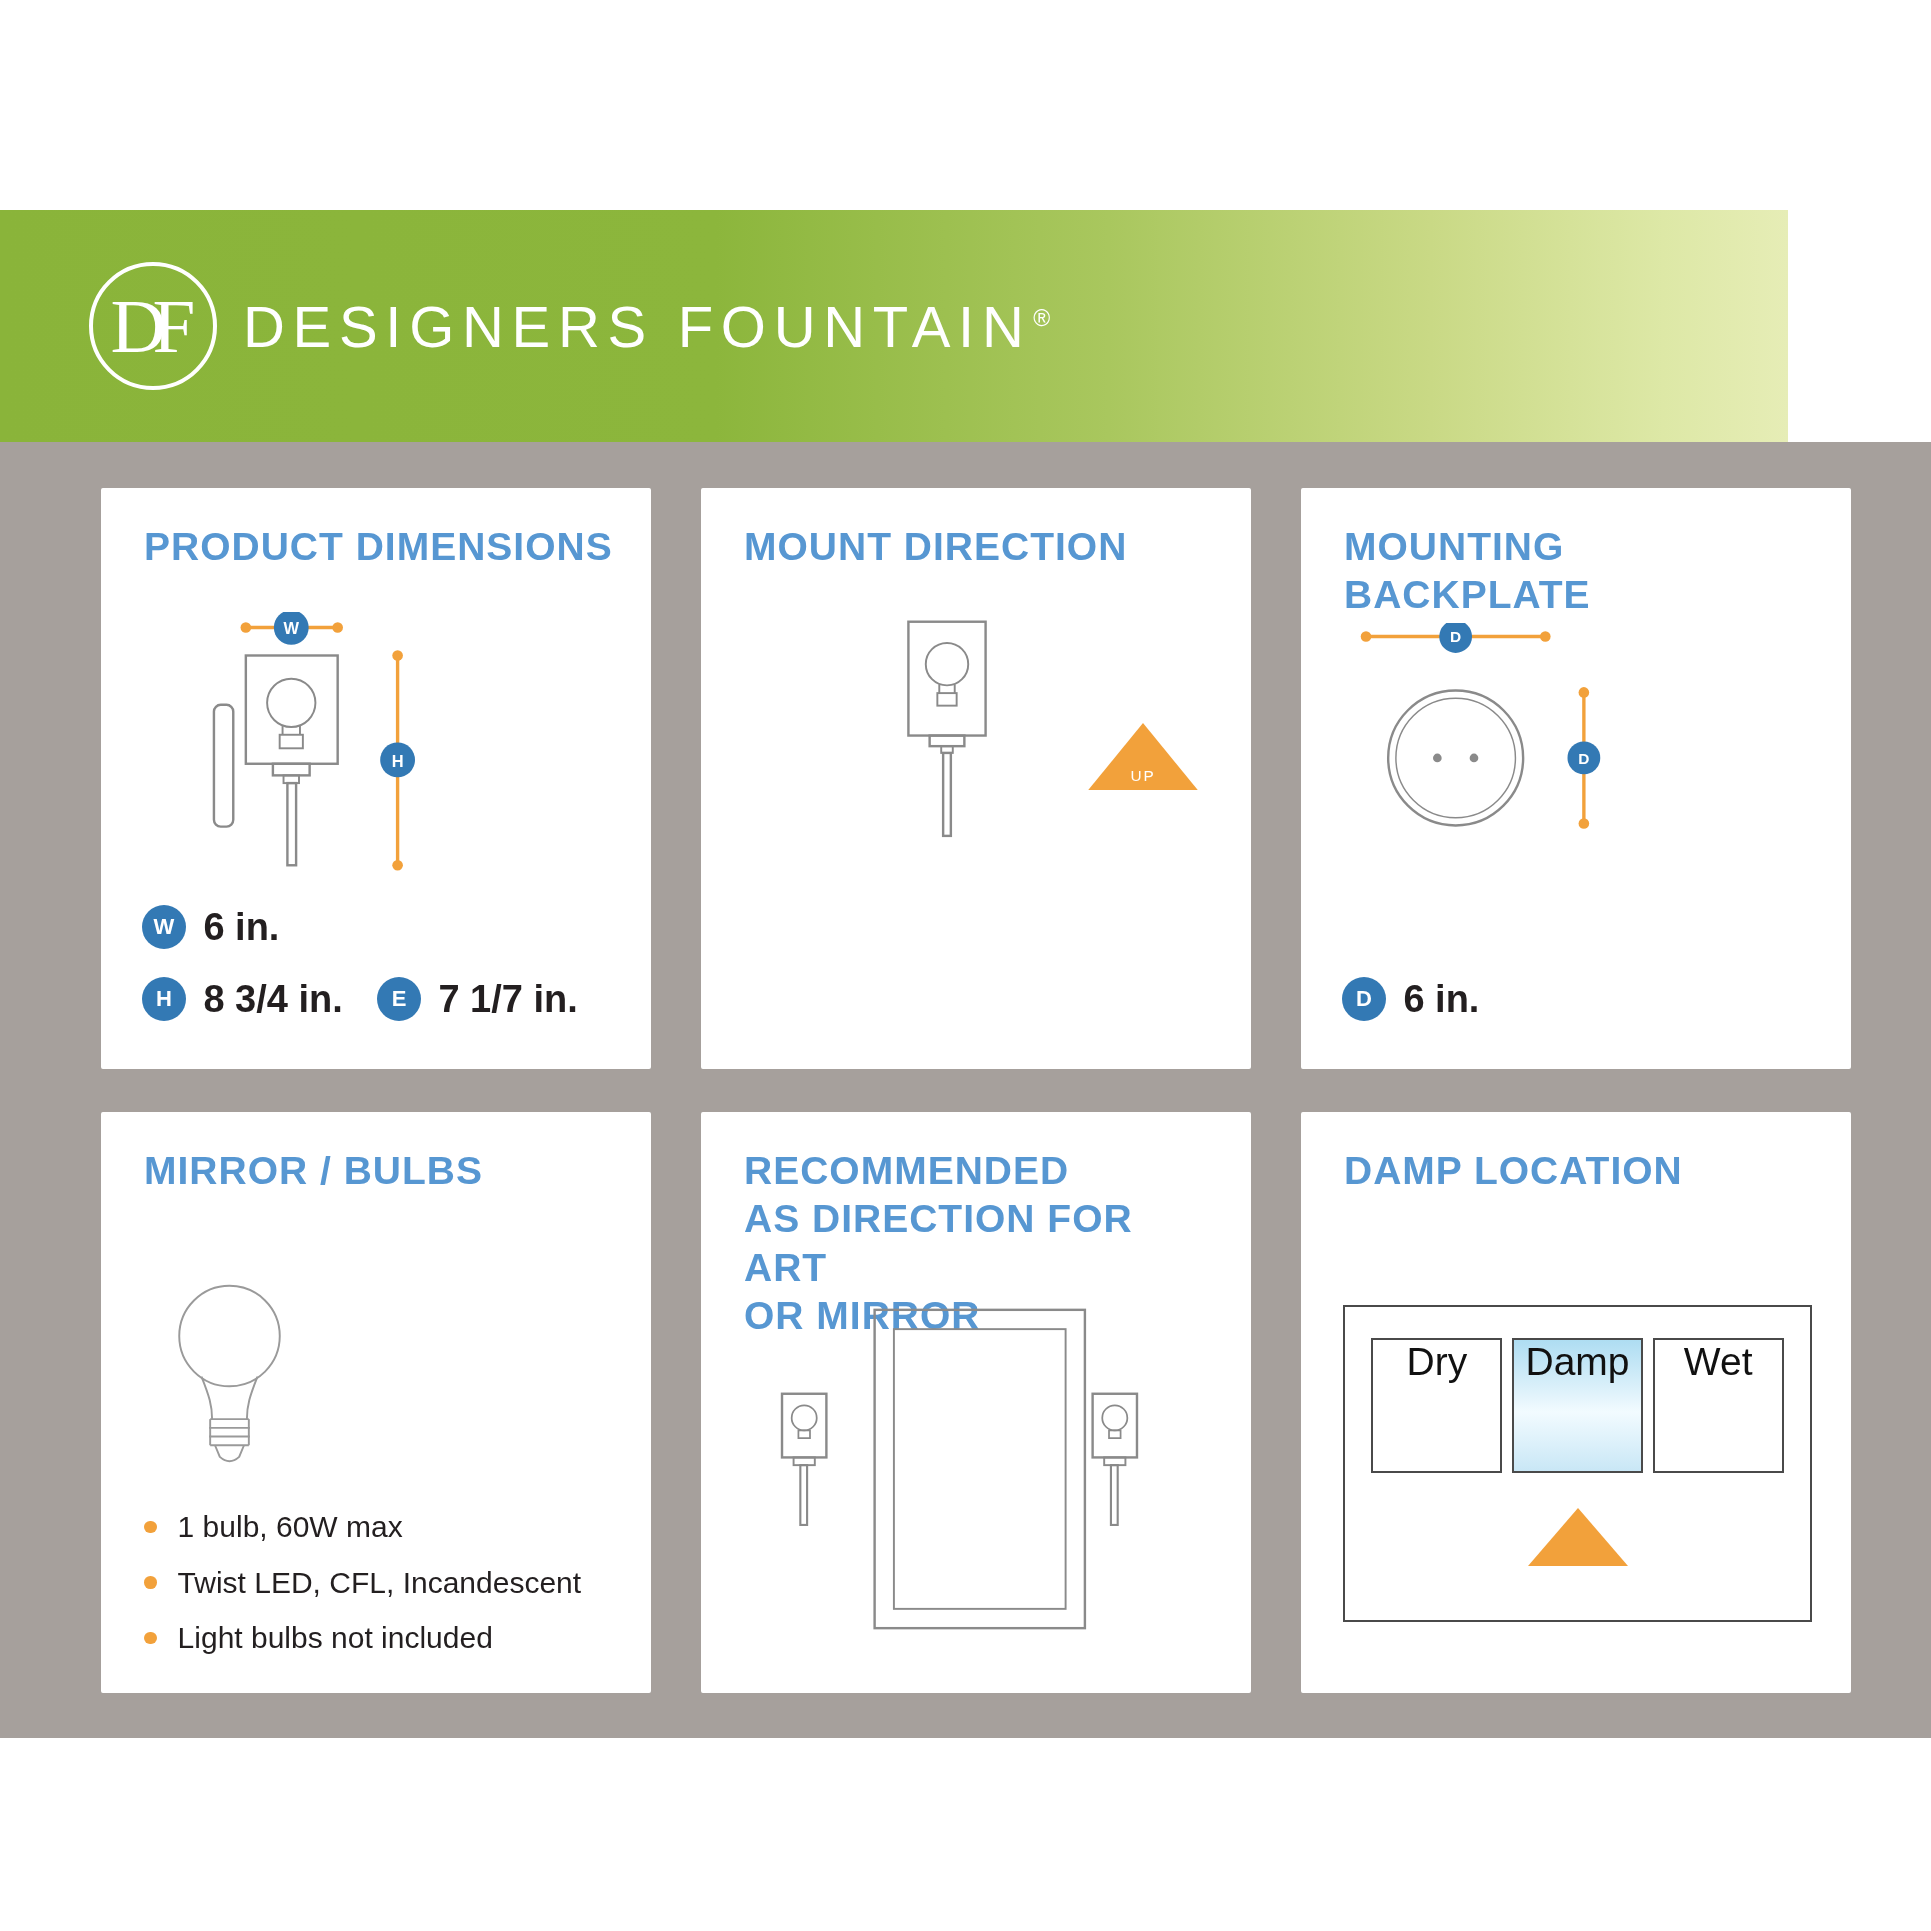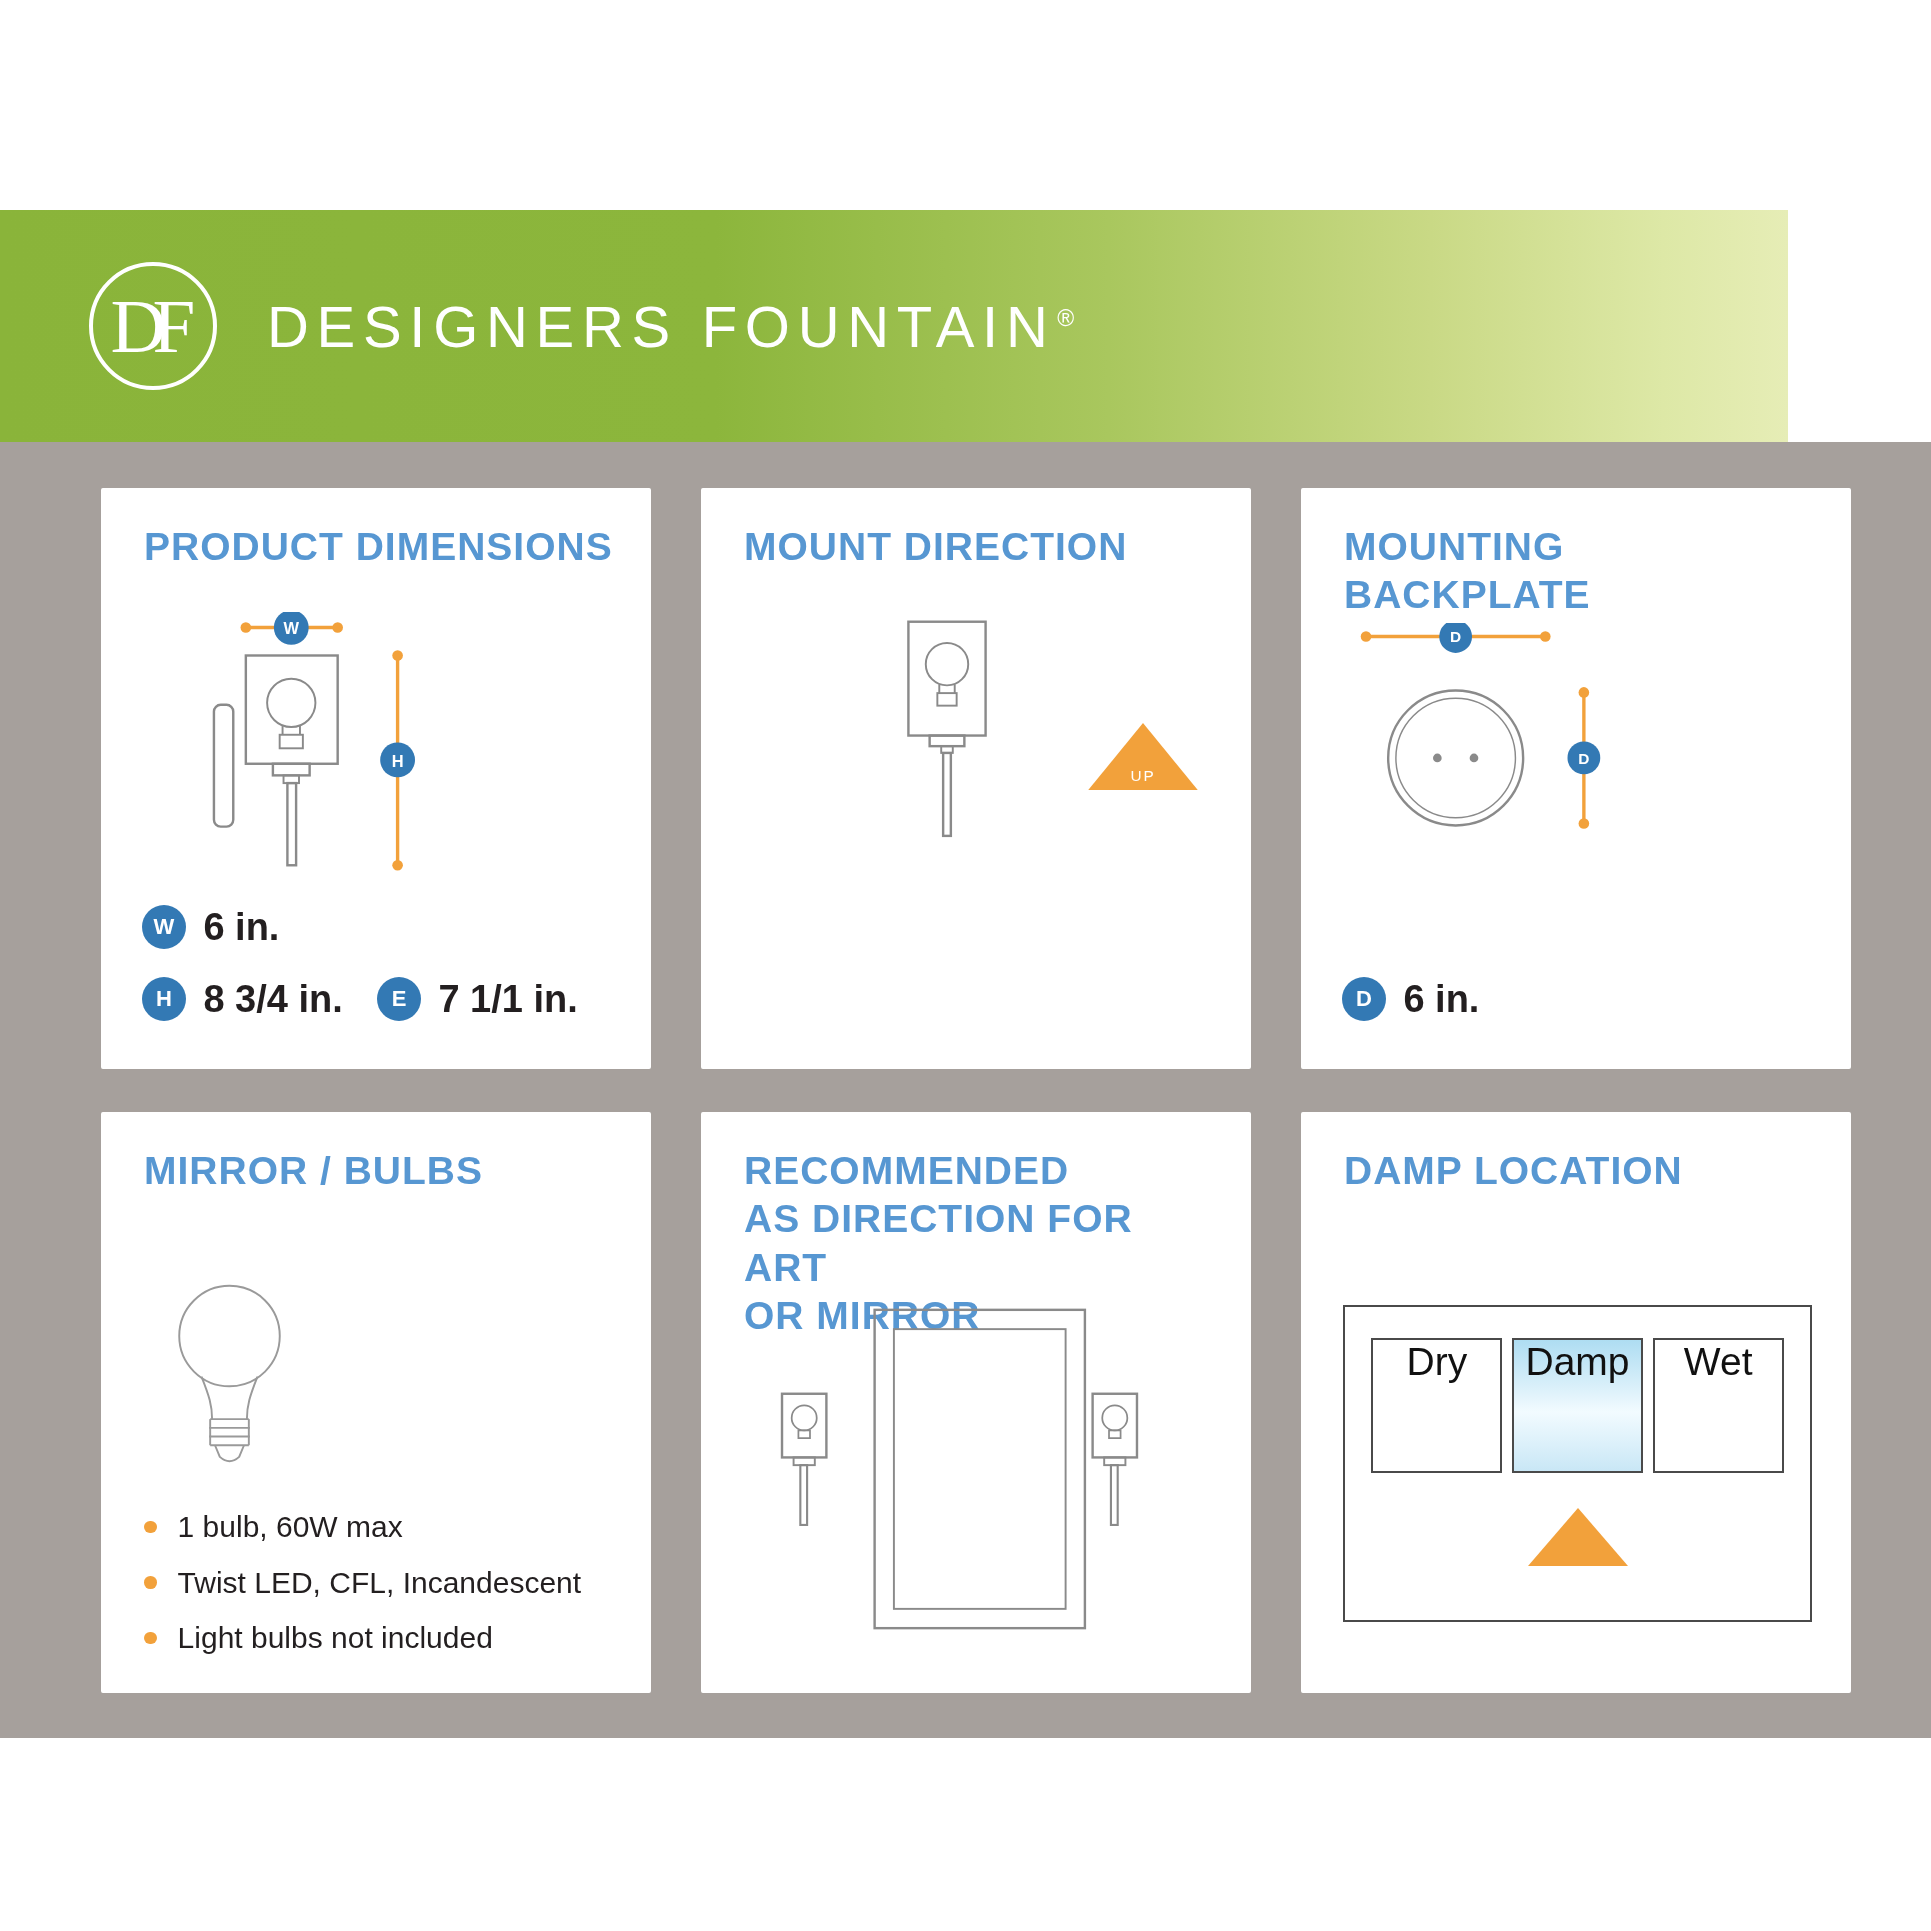--- a/index.html
+++ b/index.html
@@ -7,21 +7,21 @@
   .sheet{position:relative;width:1931px;height:1931px;background:#ffffff;overflow:hidden;}
 
   
   .band{position:absolute;top:210px;left:0;width:1788px;height:232px;
     background:linear-gradient(90deg,#8ab43a 0%,#8cb63c 40%,#a9c75e 62%,#c9d985 80%,#dde8a6 93%,#e6edb6 100%);
     display:flex;align-items:center;}
   .logo{margin-left:89px;width:120px;height:120px;border:4.8px solid #fff;border-radius:50%;
     display:flex;align-items:center;justify-content:center;flex:0 0 auto;}
   .logo-text{font-family:"Liberation Serif",serif;font-size:77px;color:#fff;letter-spacing:-13.5px;
     transform:translateX(-6.8px);line-height:1;}
-  .brand{margin-left:50px;color:#fff;font-size:58px;letter-spacing:7.7px;font-weight:400;white-space:nowrap;}
+  .brand{margin-left:26px;color:#fff;font-size:58px;letter-spacing:7.7px;font-weight:400;white-space:nowrap;}
   .brand sup{font-size:23px;letter-spacing:0;margin-left:1.9px;}
 
   
   .canvas-gray{position:absolute;top:442px;left:0;width:1931px;height:1296px;background:#a6a09c;}
   .grid{position:absolute;top:488px;left:93px;display:grid;
     grid-template-columns:550px 550px 550px;grid-template-rows:581px 581px;gap:43px 50px;padding-left:8px;}
   .card{position:relative;background:#ffffff;border-radius:1.9px;}
   .card-title{position:absolute;top:35px;left:43px;right:35px;color:#5797d2;font-size:39px;
     font-weight:600;letter-spacing:1px;line-height:1.24;}
   .title-line{display:block;}
@@ -99,21 +99,21 @@
       <div class="dim-row" style="left:41px;top:417px">
         <span class="badge">W</span>
         <span class="dim-val">6 in.</span>
       </div>
       <div class="dim-row" style="left:41px;top:489px">
         <span class="badge">H</span>
         <span class="dim-val">8 3/4 in.</span>
       </div>
       <div class="dim-row" style="left:276px;top:489px">
         <span class="badge">E</span>
-        <span class="dim-val">7 1/1 in.</span>
+        <span class="dim-val">7 1/7 in.</span>
       </div>
     </div>
 
     <div class="card">
       <div class="card-title">MOUNT DIRECTION</div>
 
       <svg class="diagram" style="left:164px;top:126px" width="164" height="246" viewBox="0 0 170 255">
         <g stroke="#8a8a8a" fill="none">
           <rect x="45" y="8" width="80" height="118" stroke-width="2.5"></rect>
           <circle cx="85" cy="52" r="22" stroke-width="2"></circle>

